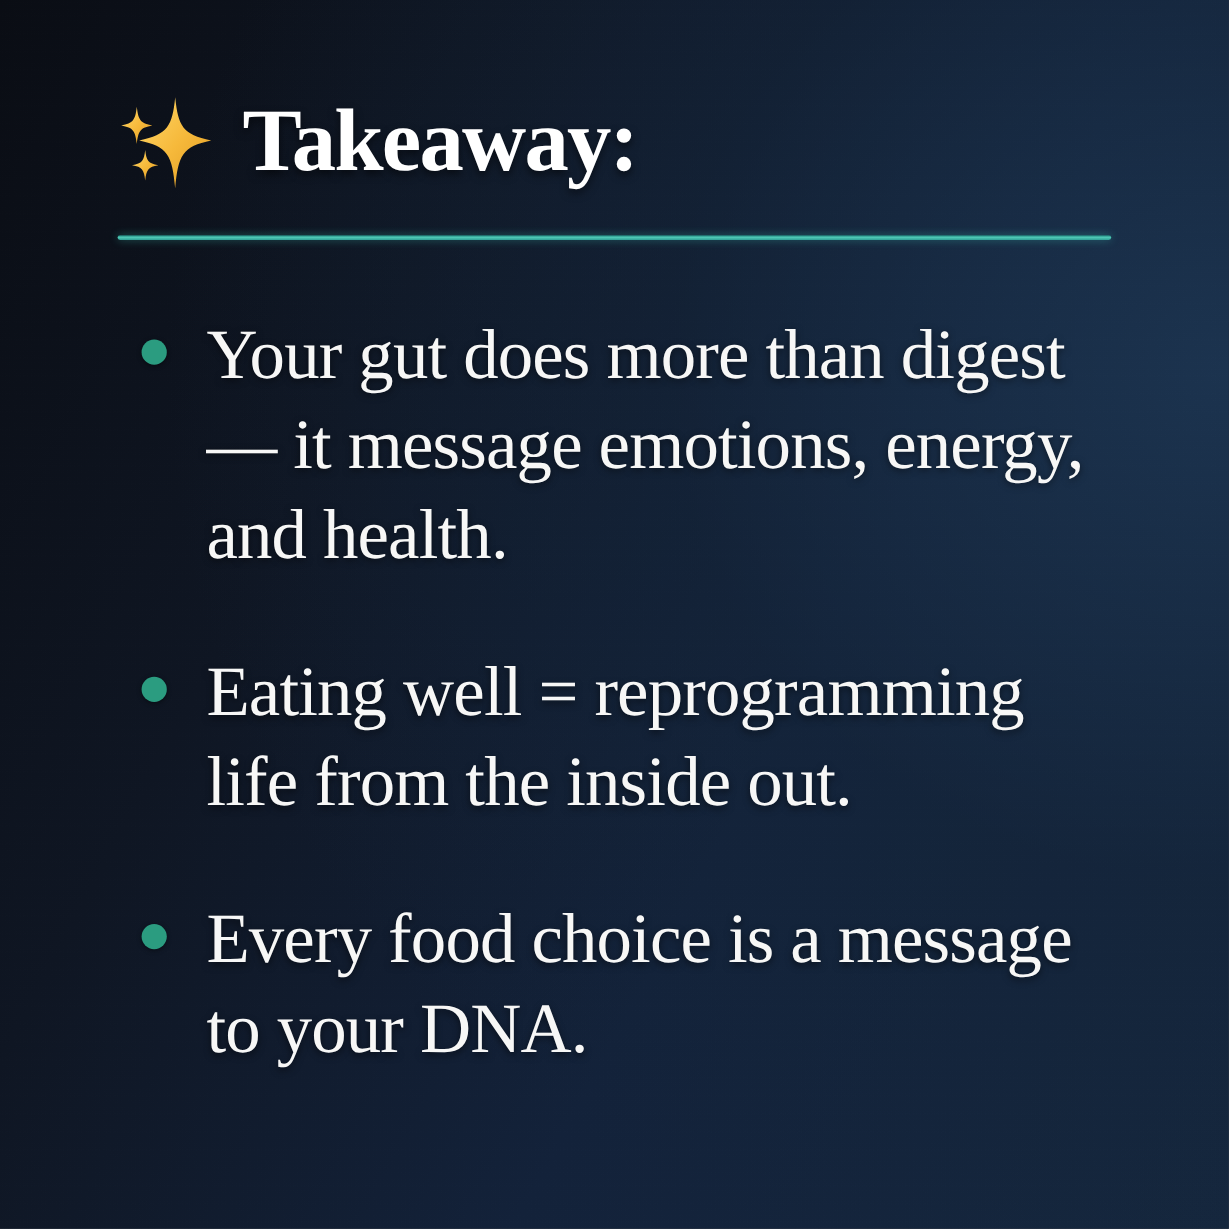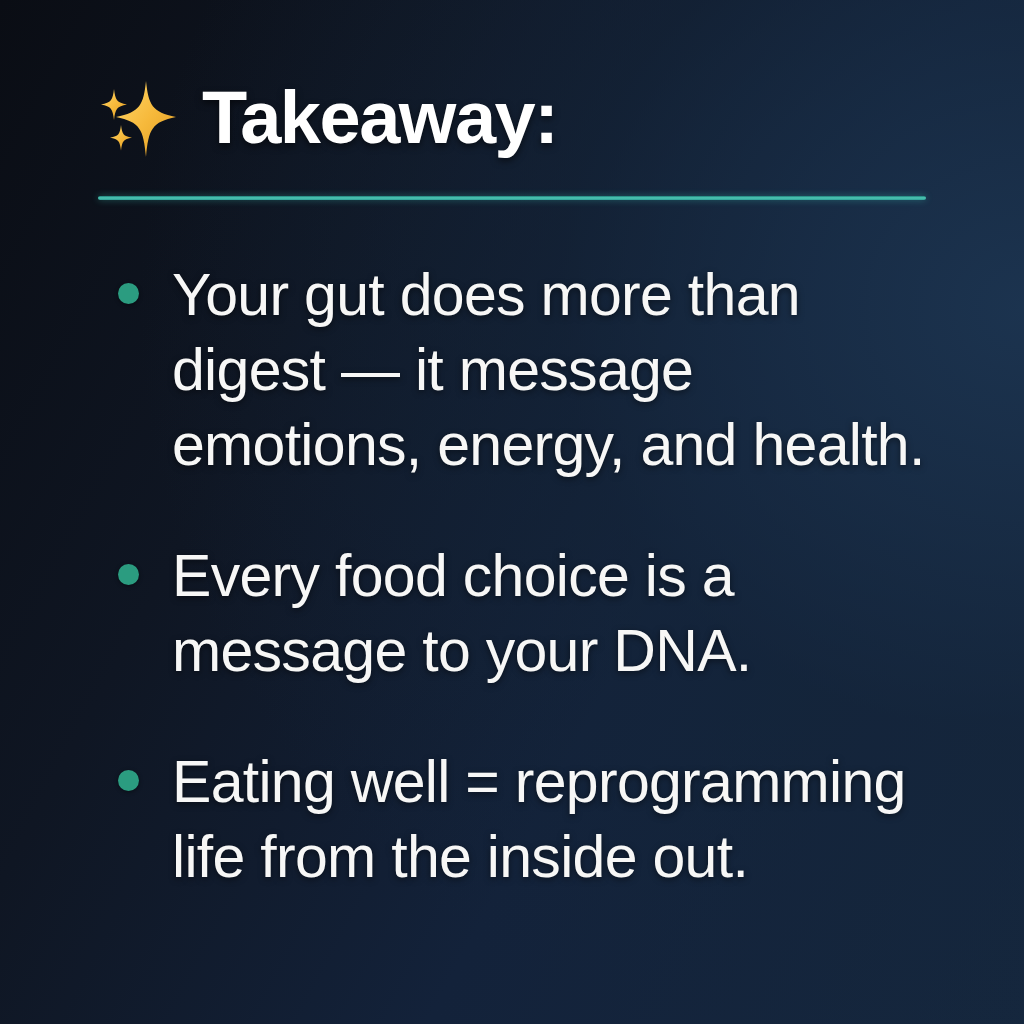--- a/index.html
+++ b/index.html
@@ -35,20 +35,21 @@
     background-image:
       repeating-linear-gradient(0deg, rgba(255,255,255,0.018) 0px, rgba(0,0,0,0.018) 1px, rgba(255,255,255,0.012) 2px, rgba(0,0,0,0.02) 3px),
       repeating-linear-gradient(90deg, rgba(255,255,255,0.016) 0px, rgba(0,0,0,0.016) 1px, rgba(255,255,255,0.01) 2px, rgba(0,0,0,0.018) 3px);
   }
 
   #content {
     position: absolute;
     left: 0; top: 0;
     width: 1024px;
     height: 786px;
+    font-family: Liberation Serif, serif;
   }
 
   
   .header-row {
     position: absolute;
     left: 96px;
     top: 70px;
     display: flex;
     align-items: center;
     gap: 22px;
@@ -158,24 +159,24 @@
 
     <ul class="bullet-list">
 
       <li class="bullet-item">
         <span class="bullet-dot"></span>
         <span class="bullet-text">Your gut does more than digest — it message emotions, energy, and health.</span>
       </li>
 
       <li class="bullet-item">
         <span class="bullet-dot"></span>
-        <span class="bullet-text">Every food choice is a message to your DNA.</span>
+        <span class="bullet-text">Eating well = reprogramming life from the inside out.</span>
       </li>
 
       <li class="bullet-item">
         <span class="bullet-dot"></span>
-        <span class="bullet-text">Eating well = reprogramming life from the inside out.</span>
+        <span class="bullet-text">Every food choice is a message to your DNA.</span>
       </li>
 
     </ul>
 
   </div>
 </div>
 
 </body></html>

